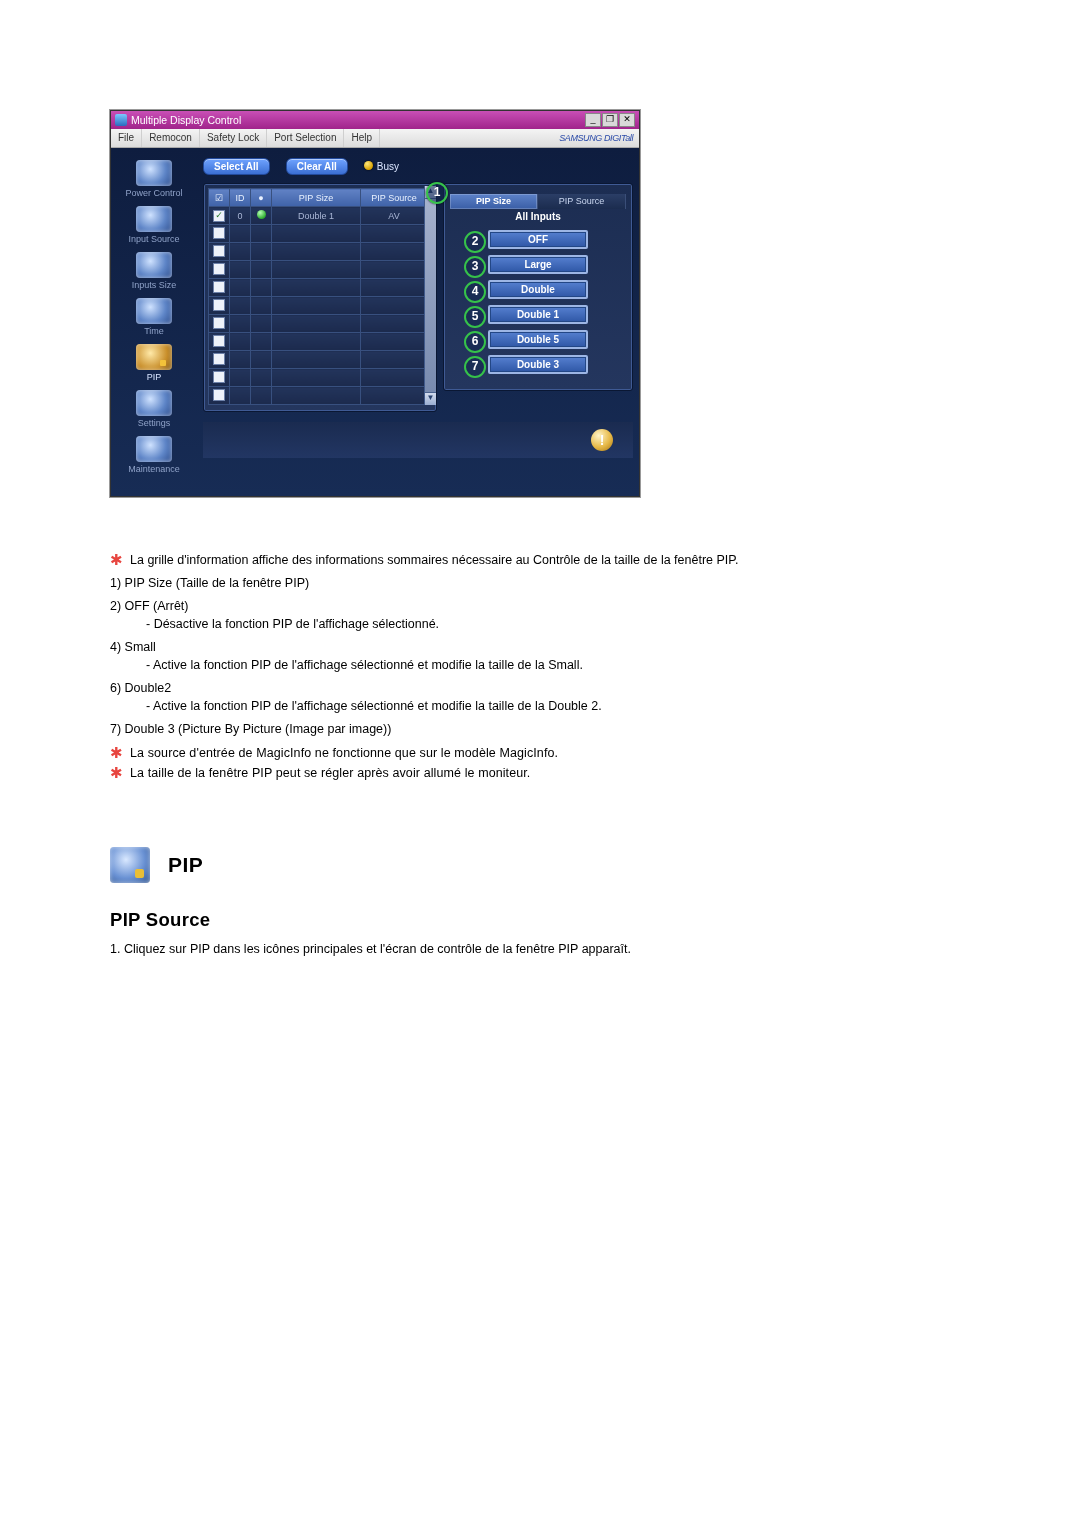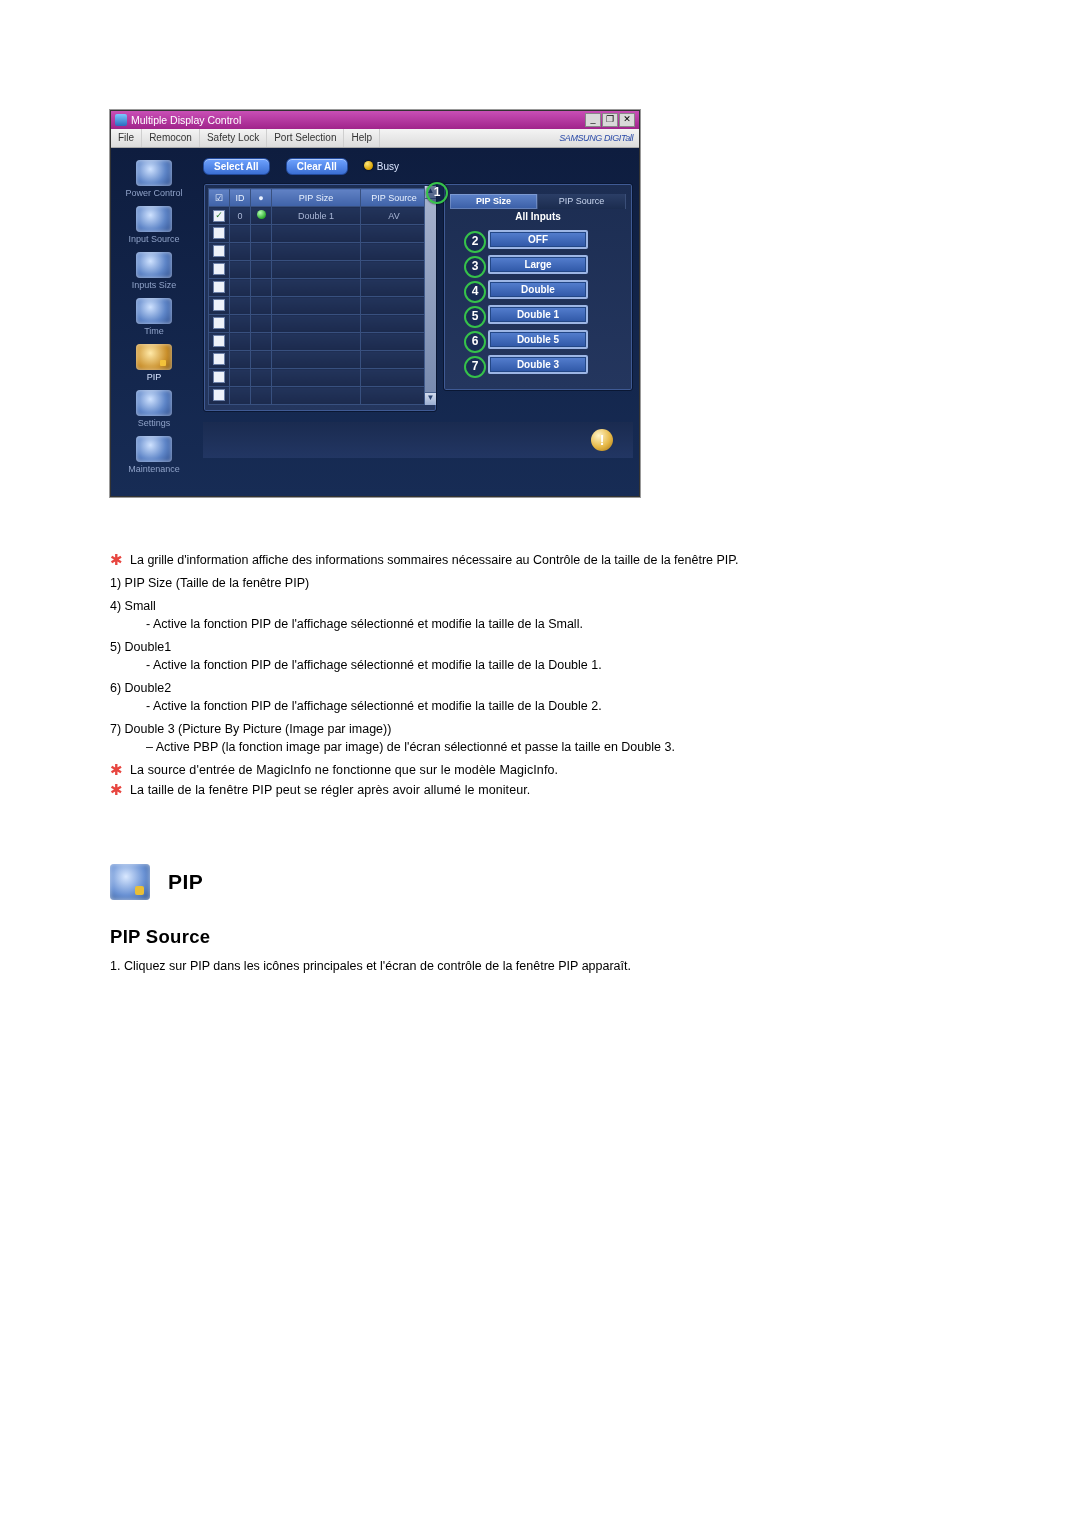--- a/index.html
+++ b/index.html
@@ -495,31 +495,31 @@
     <div class="star-line">
       <span class="star">✱</span>
       <span>La grille d'information affiche des informations sommaires nécessaire au Contrôle de la taille de la fenêtre PIP.</span>
     </div>
 
     <ul class="numlist">
       <li>
         <span>1)  PIP Size (Taille de la fenêtre PIP)</span>
         </li>
       <li>
+        <span>2)  OFF (Arrêt)</span>
+        <span class="sub">- Désactive la fonction PIP de l'affichage sélectionné.</span></li>
+      <li>
         <span>4)  Small</span>
         <span class="sub">- Active la fonction PIP de l'affichage sélectionné et modifie la taille de la Small.</span></li>
-      <li>
-        <span>5)  Double1</span>
-        <span class="sub">- Active la fonction PIP de l'affichage sélectionné et modifie la taille de la Double 1.</span></li>
       <li>
         <span>6)  Double2</span>
         <span class="sub">- Active la fonction PIP de l'affichage sélectionné et modifie la taille de la Double 2.</span></li>
       <li>
         <span>7)  Double 3 (Picture By Picture (Image par image))</span>
-        <span class="sub">– Active PBP (la fonction image par image) de l'écran sélectionné et passe la taille en Double 3.</span></li>
+        </li>
     </ul>
 
     <div class="star-line note" style="margin-top:6px;">
       <span class="star">✱</span>
       <span>La source d'entrée de MagicInfo ne fonctionne que sur le modèle MagicInfo.</span>
     </div>
     <div class="star-line note">
       <span class="star">✱</span>
       <span>La taille de la fenêtre PIP peut se régler après avoir allumé le moniteur.</span>
     </div>

